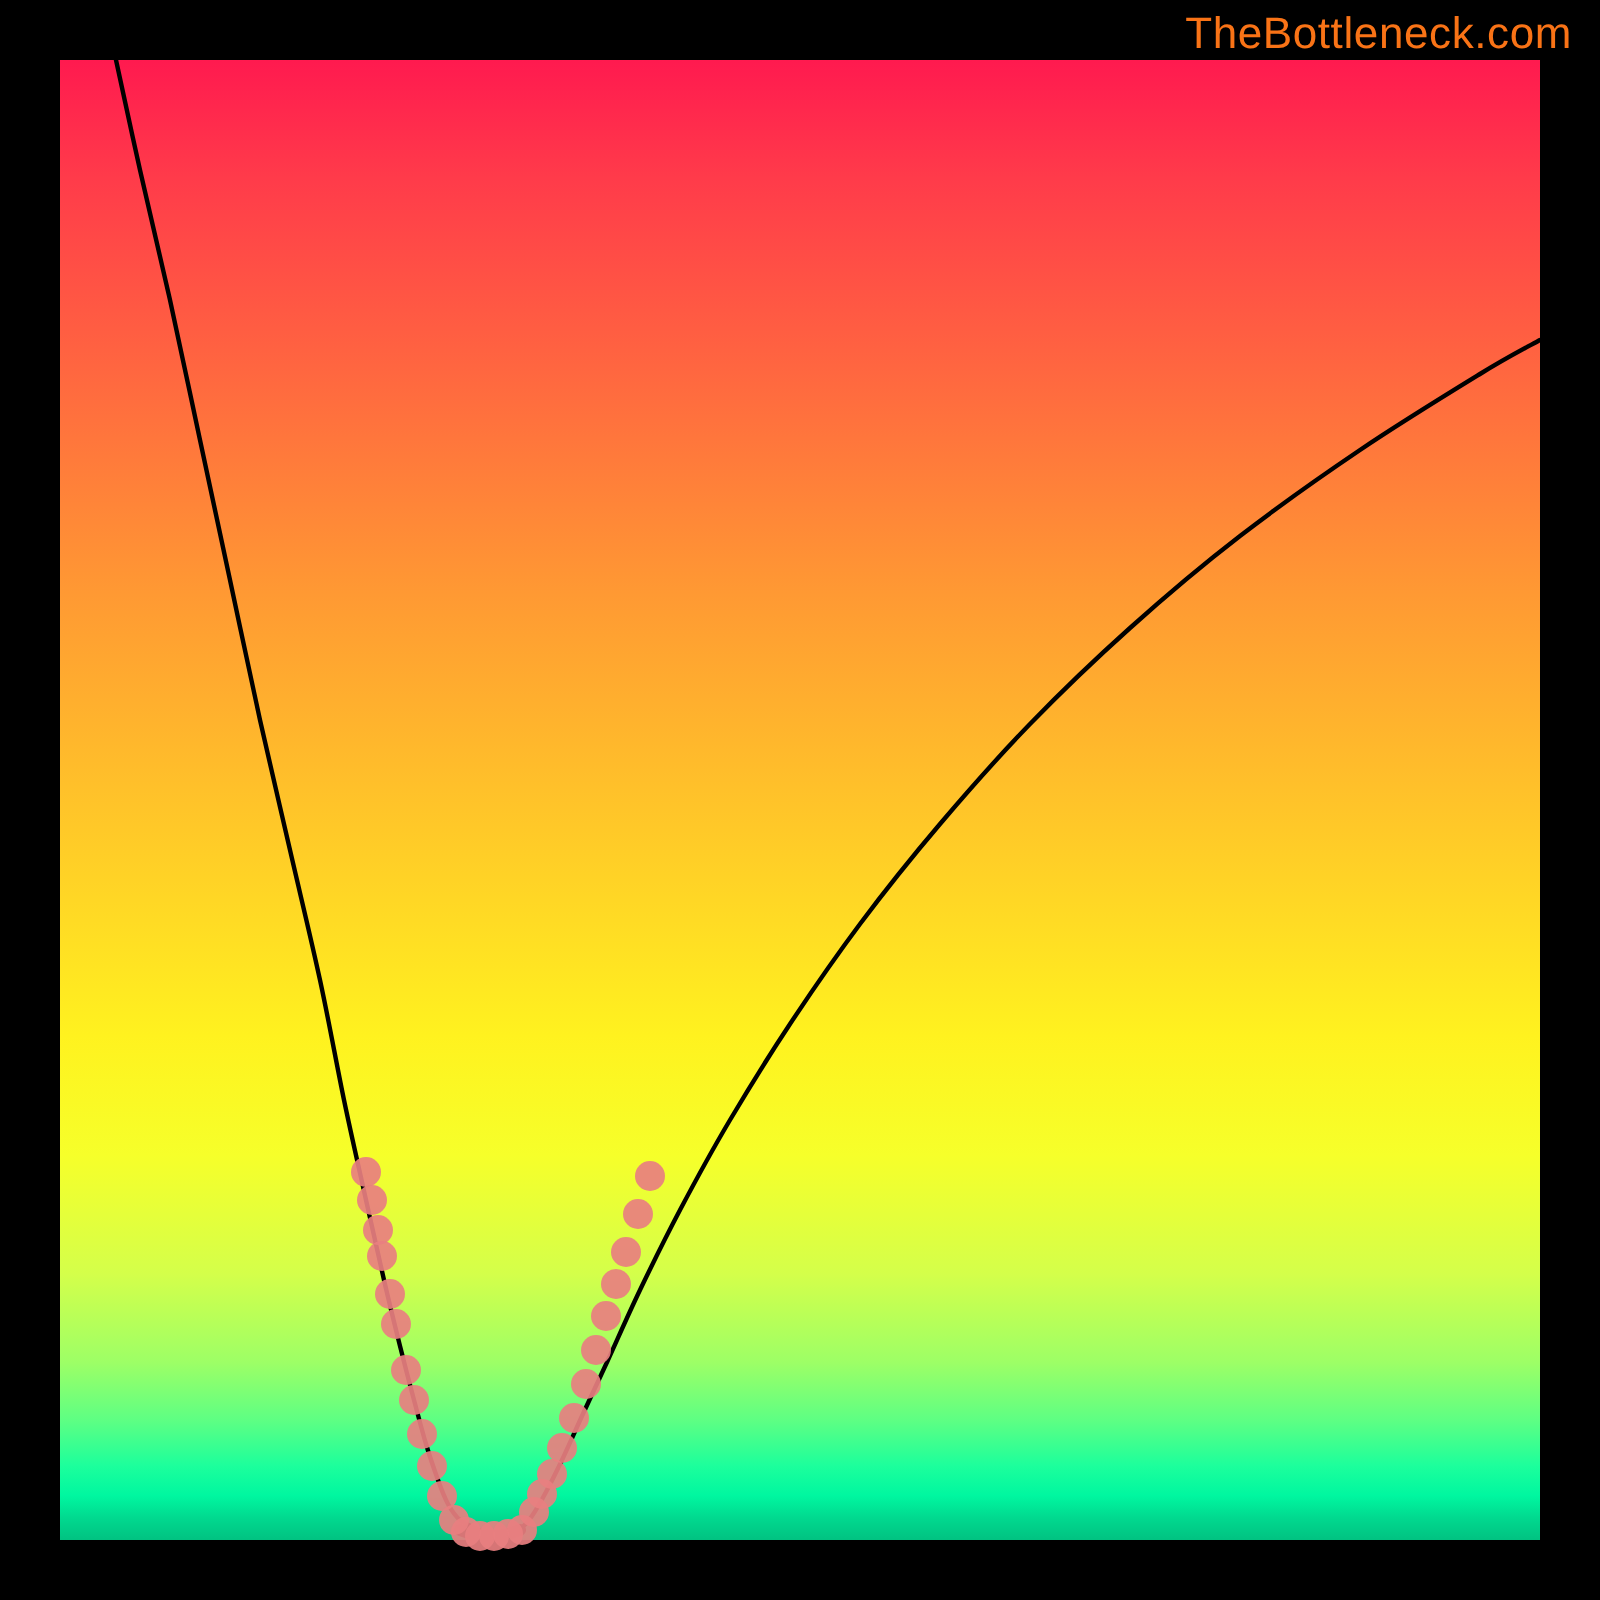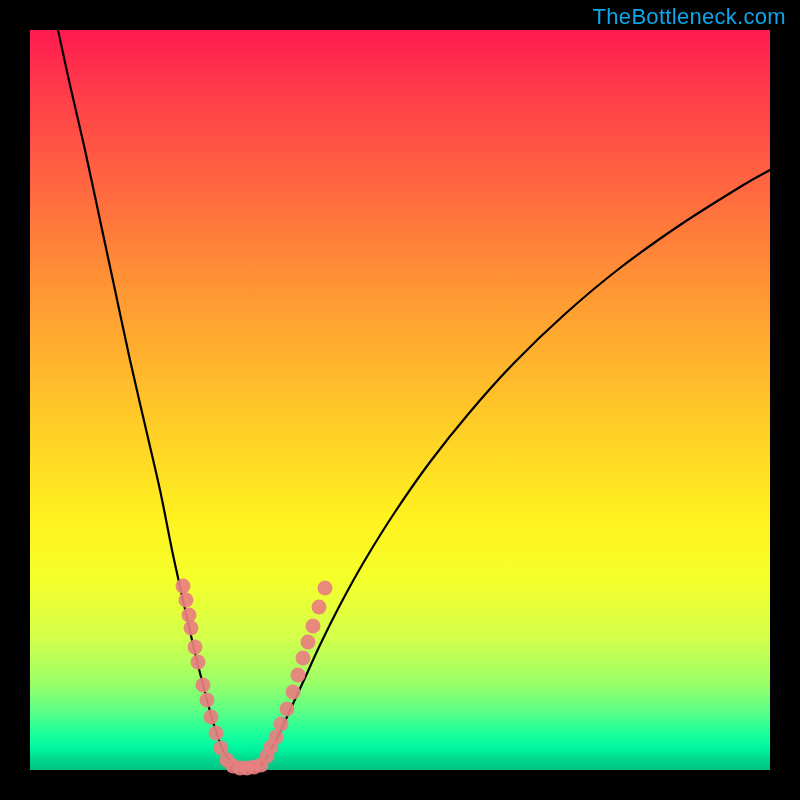--- a/index.html
+++ b/index.html
@@ -40,21 +40,21 @@
       #1cff9c 95%,
       #00f7a0 97%,
       #01d98f 98.5%,
       #01c281 100%
     );
   }
   .watermark {
     position: absolute;
     top: 4px;
     right: 14px;
-    color: #0ea5e9;
+    color: #f97316;
     font-size: 22px;
     font-weight: 400;
     letter-spacing: 0.3px;
   }
   svg.curves {
     position: absolute;
     top: 0;
     left: 0;
     width: 740px;
     height: 740px;

